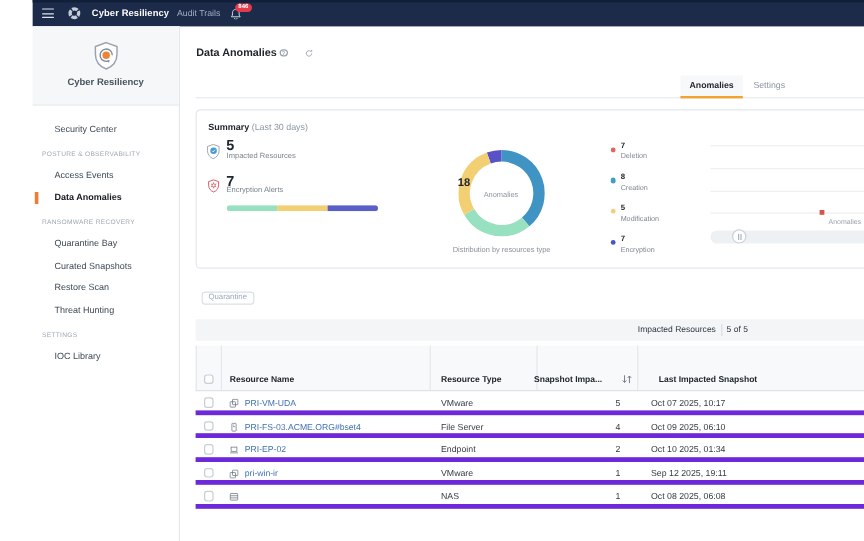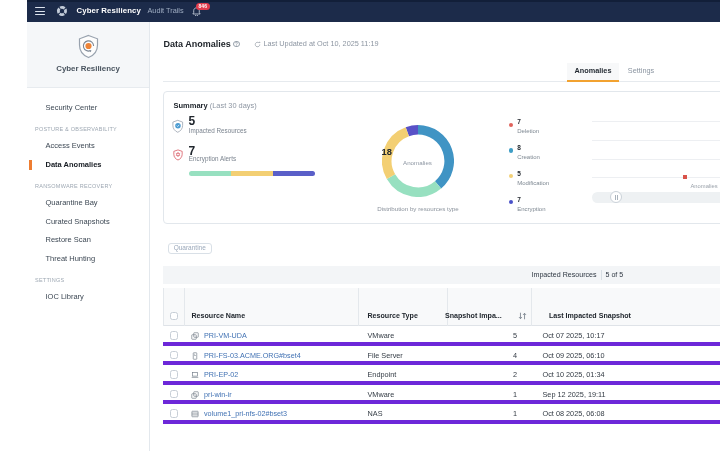--- a/index.html
+++ b/index.html
@@ -156,21 +156,20 @@
         <div class="nav-item">IOC Library</div>
       </div>
   </div>
 
   <div id="page-title" class="abs">Data Anomalies</div>
   <div id="help-icon" class="abs">?</div>
   <svg id="refresh-icon" class="abs" viewBox="0 0 14 14">
     <path d="M11.5 7 a4.5 4.5 0 1 1 -1.4 -3.2" fill="none" stroke="#8a929c" stroke-width="1.3"></path>
     <path d="M10.6 1 l-0.3 3.2 2.9 -1.2 z" fill="#8a929c"></path>
   </svg>
-  <div id="last-updated" class="abs">Last Updated at Oct 10, 2025 11:19</div>
 
   <div id="tabbar" class="abs">
     <div id="tab-anomalies" class="tab active">Anomalies</div>
     <div id="tab-settings" class="tab">Settings</div>
   </div>
 
   <div id="summary-card" class="abs">
     <div id="summary-title-row">
       <span id="summary-title">Summary</span>
       <span id="summary-subtitle">(Last 30 days)</span>
@@ -336,21 +335,20 @@
         </div>
         <div class="trow">
           <div class="checkbox"></div>
           <svg class="cell-icon" viewBox="0 0 16 16">
             <g fill="none" stroke="#6e7884" stroke-width="1.3">
               <rect x="1.8" y="2.5" width="12.4" height="11" rx="1"></rect>
               <path d="M1.8 6.2 h12.4 M1.8 9.8 h12.4"></path>
               <path d="M4.5 12 h0.01"></path>
             </g>
           </svg>
-          <a class="cell-name">volume1_pri-nfs-02#bset3</a>
           <div class="cell-type">NAS</div>
           <div class="cell-impact">1</div>
           <div class="cell-last">Oct 08 2025, 06:08</div>
         </div>
       </div>
   </div>
 
 </div>
 
 </body></html>

